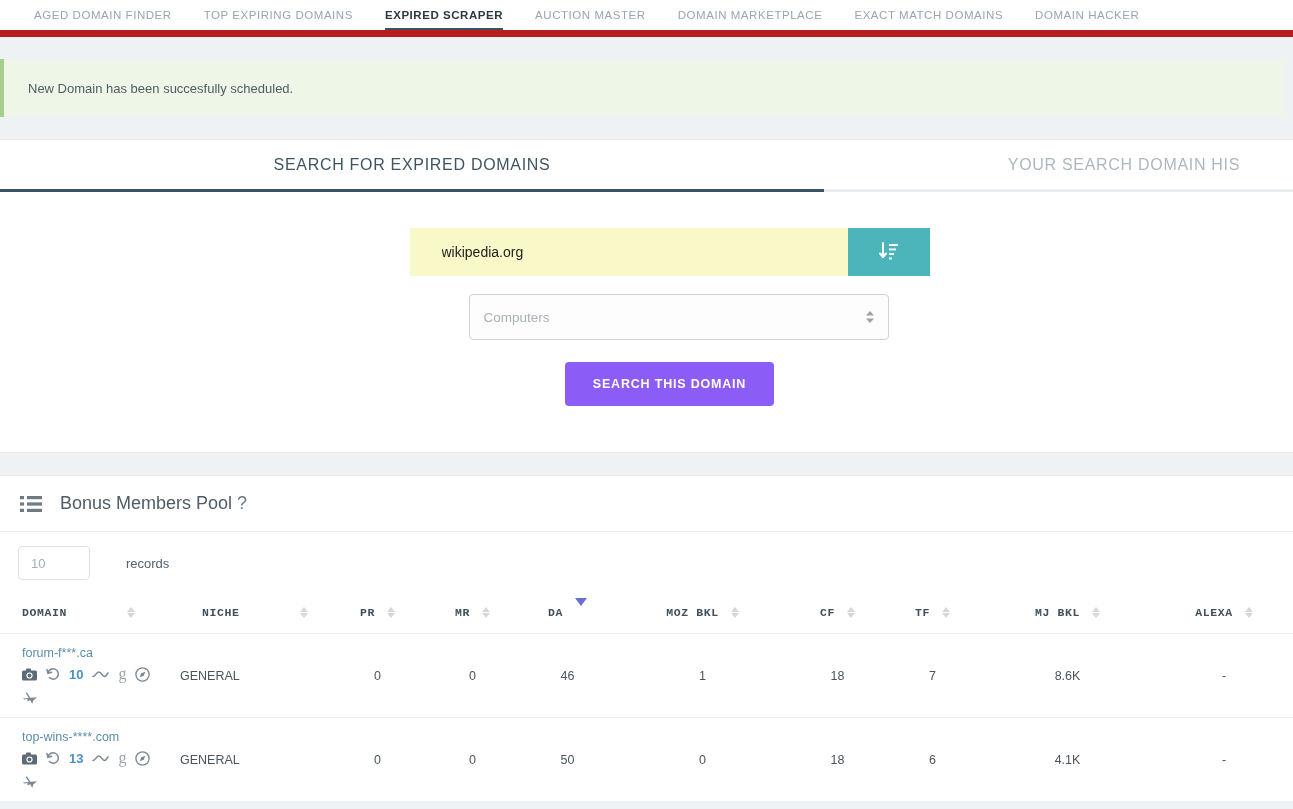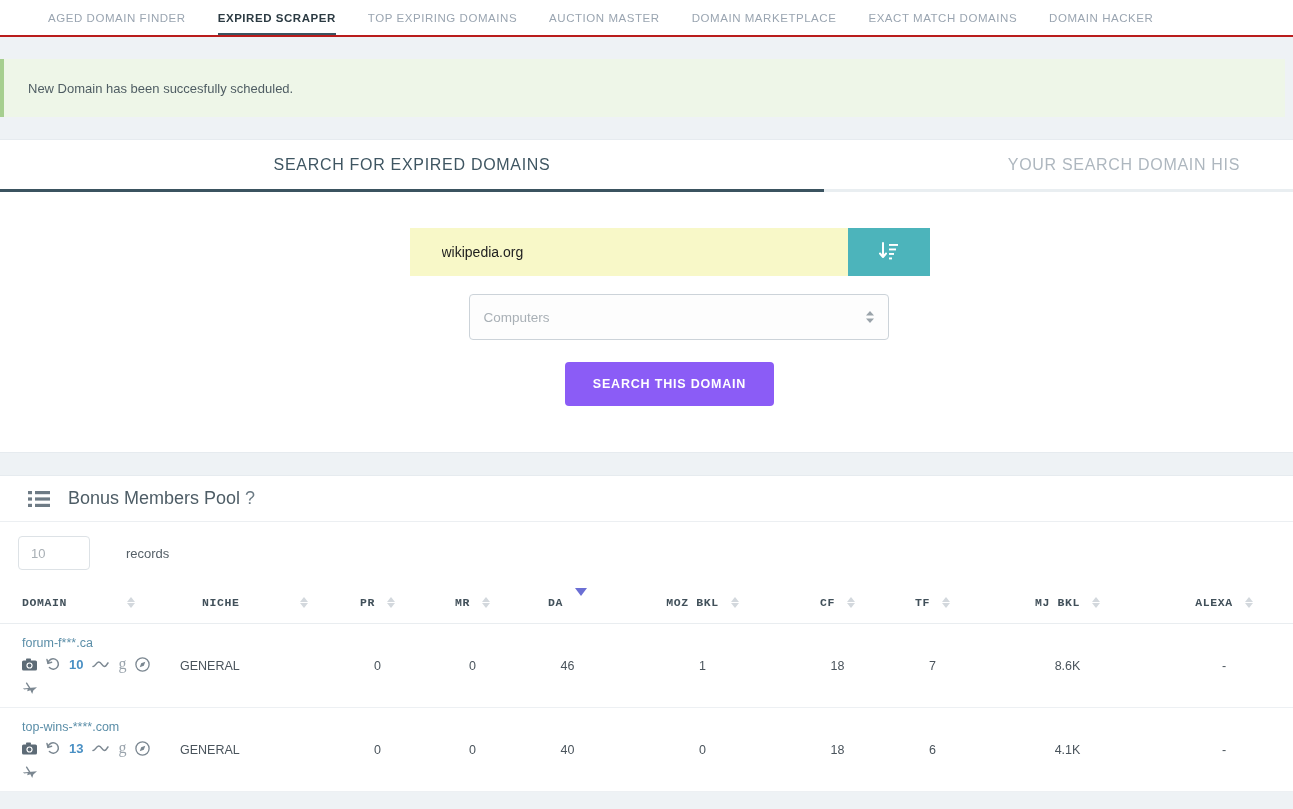--- a/index.html
+++ b/index.html
@@ -8,24 +8,24 @@
     width: 1293px; height: 809px;
     background: #eef2f5;
     font-family: "Liberation Sans", sans-serif;
     overflow: hidden;
   }
 
   
   .topnav {
     background: #ffffff;
     height: 37px;
-    border-bottom: 2px solid #b91c1c;
+    border-bottom: 7px solid #b91c1c;
     display: flex;
     align-items: stretch;
-    padding-left: 32px;
+    padding-left: 18px;
     position: relative;
   }
   .topnav-item {
     display: flex;
     align-items: center;
     padding: 0 16px;
     font-size: 11.5px;
     letter-spacing: .55px;
     color: #9aa5b1;
     text-transform: uppercase;
@@ -175,24 +175,24 @@
   }
 
   
   .pool-card {
     background: #ffffff;
     margin-top: 22px;
     width: 1293px;
     border-top: 1px solid #e6ebef;
   }
   .pool-head {
-    height: 46px;
-    display: flex;
-    align-items: center;
-    padding-left: 28px;
+    height: 56px;
+    display: flex;
+    align-items: center;
+    padding-left: 20px;
     border-bottom: 1px solid #eceff2;
   }
   .list-icon {
     margin-right: 18px;
     color: #6e7b85;
     display: flex;
   }
   .pool-title {
     font-size: 18px;
     color: #4e5d66;
@@ -295,25 +295,25 @@
   .row-icons .ic { cursor: pointer; display: inline-flex; align-items: center; }
   .cnt { color: #4a90c4; font-size: 13px; font-weight: bold; cursor: pointer; }
 </style>
 </head>
 <body>
 
 <div class="topnav" id="topnav">
     <div class="topnav-item">
       <span>AGED DOMAIN FINDER</span>
     </div>
+    <div class="topnav-item">
+      <span>TOP EXPIRING DOMAINS</span>
+    </div>
     <div class="topnav-item active">
       <span>EXPIRED SCRAPER</span>
-    </div>
-    <div class="topnav-item">
-      <span>TOP EXPIRING DOMAINS</span>
     </div>
     <div class="topnav-item">
       <span>AUCTION MASTER</span>
     </div>
     <div class="topnav-item">
       <span>DOMAIN MARKETPLACE</span>
     </div>
     <div class="topnav-item">
       <span>EXACT MATCH DOMAINS</span>
     </div>
@@ -586,21 +586,21 @@
                 <svg width="16" height="14" viewBox="0 0 16 14" fill="none">
                   <path d="M0.8 7.6 L15 6.2 L11.3 9.5 L10.2 13 L8.4 9.2 L5.3 10.2 L5.6 7.9 L2.4 8.4 Z" fill="#7b8791"></path>
                   <path d="M4.6 2.2 L7.6 6.9" stroke="#7b8791" stroke-width="1.4" stroke-linecap="round"></path>
                 </svg>
               </span>
             </div>
           </td>
           <td style="text-align: left;">GENERAL</td>
           <td>0</td>
           <td>0</td>
-          <td>40</td>
+          <td>50</td>
           <td>0</td>
           <td>18</td>
           <td>6</td>
           <td>4.1K</td>
           <td>-</td>
         </tr>
       </tbody>
   </table>
 </div>
 

